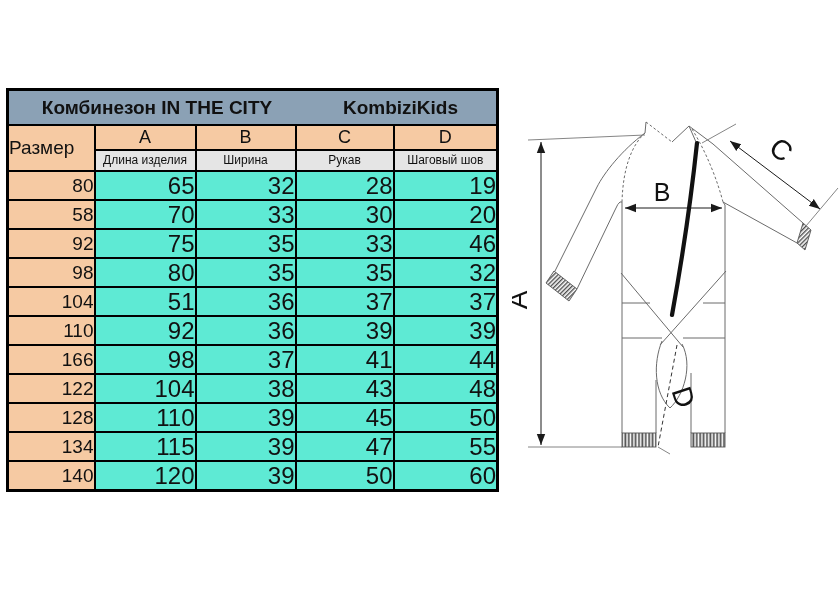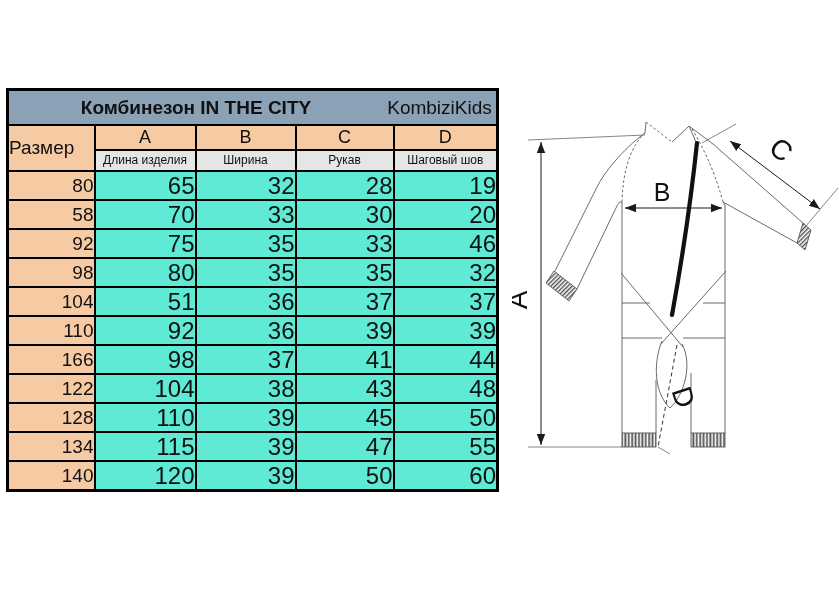--- a/index.html
+++ b/index.html
@@ -6,23 +6,23 @@
   body{
     width:839px;height:590px;background:#ffffff;position:relative;
     font-family:"Liberation Sans", sans-serif;color:#111;overflow:hidden;
   }
   table.size-chart{
     border-collapse:collapse;position:absolute;left:6px;top:88px;
     table-layout:fixed;border:3px solid #000;
   }
   .size-chart td{border:2px solid #000;padding:0;vertical-align:middle;line-height:1.05;}
   .titlebar{background:#8ba1b5;height:33px;}
-  .title-flex{display:flex;align-items:center;width:100%;padding-left:39px;}
+  .title-flex{display:flex;align-items:center;width:100%;}
   .title-flex .t-left{width:296px;text-align:center;font-weight:bold;font-size:19px;}
-  .title-flex .t-right{flex:1;text-align:center;font-weight:normal;font-size:19px;}
+  .title-flex .t-right{flex:1;text-align:center;font-weight:bold;font-size:19px;}
   .size-head{background:#f6caa3;font-size:19px;}
   .letter-cell{background:#f6caa3;text-align:center;font-size:18px;height:23px;}
   .sublabel-cell{background:#e5e5e5;text-align:center;font-size:12px;height:19px;}
   .size-cell{background:#f6caa3;text-align:right;padding-right:8px;font-size:19px;height:27px;}
   .val-cell{background:#5eead4;text-align:right;padding-right:8px;font-size:24px;height:27px;}
   svg.garment{position:absolute;left:512px;top:95px;}
   svg.garment text{font-family:"Liberation Sans", sans-serif;fill:#111;}
   .outline{fill:none;stroke:#6b6b6b;stroke-width:1;}
   .outline-d{fill:none;stroke:#6b6b6b;stroke-width:1;stroke-dasharray:2.6 2.2;}
   .dim{fill:none;stroke:#1a1a1a;stroke-width:1;}

